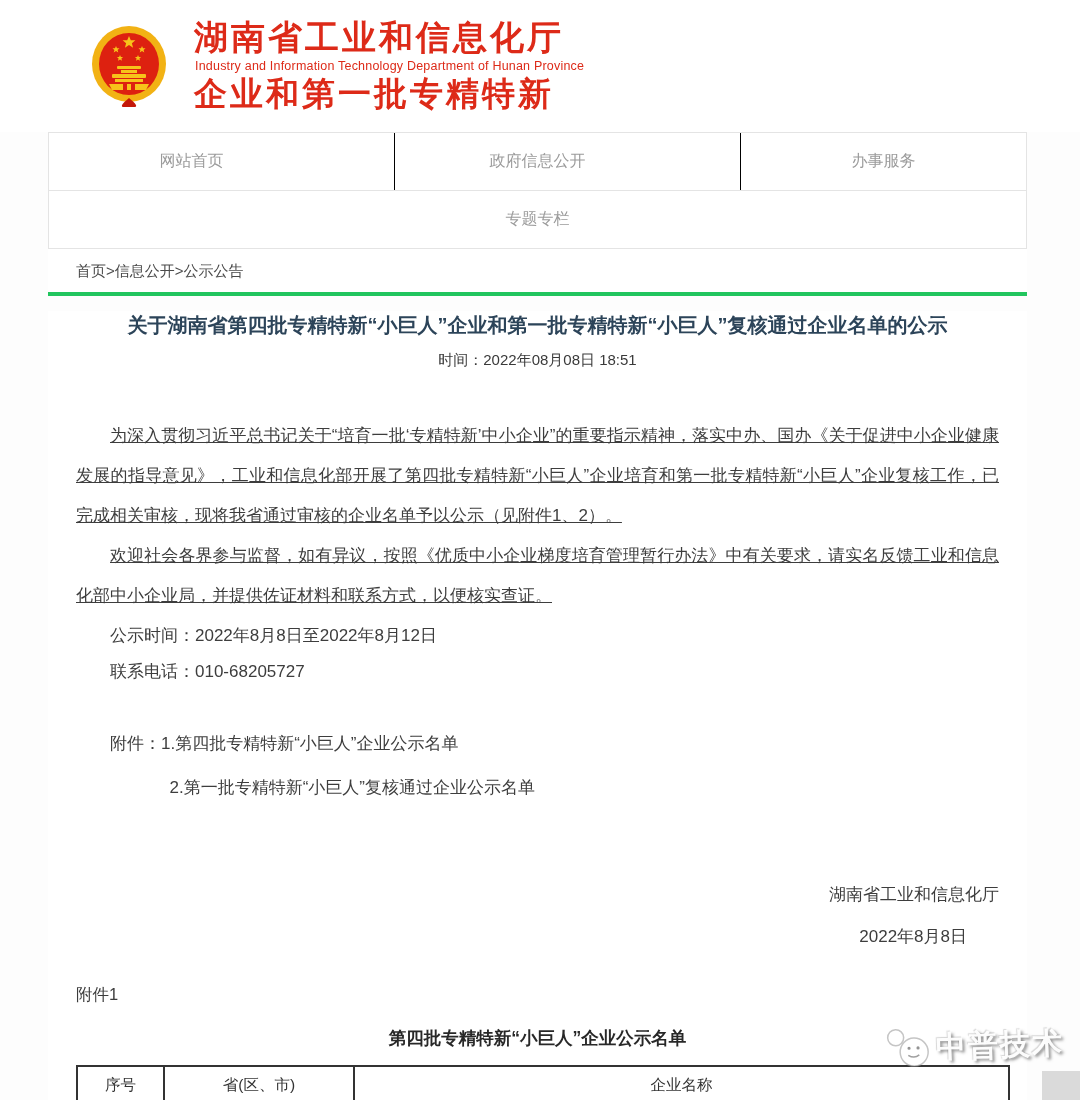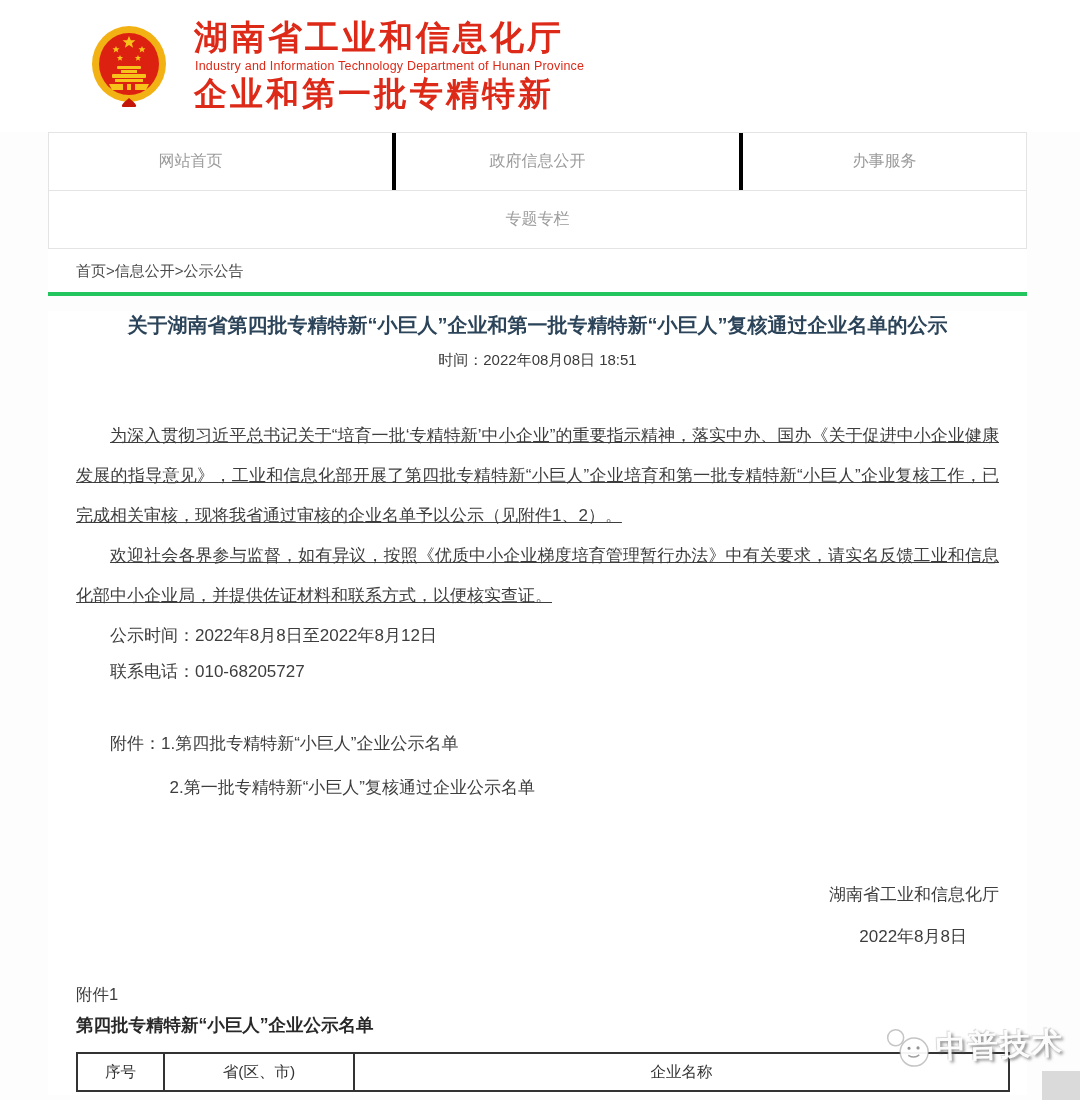--- a/index.html
+++ b/index.html
@@ -13,21 +13,21 @@
   .org-cn1 { font-size:34px; font-weight:bold; color:#dd2a18; letter-spacing:3px; line-height:1.1; }
   .org-en  { font-size:12.5px; color:#dd2a18; letter-spacing:.2px; margin:2px 0 2px 1px; }
   .org-cn2 { font-size:33px; font-weight:bold; color:#dd2a18; letter-spacing:3px; line-height:1.15; }
 
   
   .nav { width:979px; margin-left:48px; border:1px solid #e4e4e4; background:#fff; }
   .nav-row { display:flex;gap:43px; }
   .nav-row + .nav-row { border-top:1px solid #e4e4e4; }
   .nav-cell { flex:1; height:57px; display:flex; align-items:center; justify-content:center;
     font-size:16px; color:#9b9b9b; cursor:pointer; }
-  .nav-cell + .nav-cell { border-left:4px solid #000000;margin-left:17px; }
+  .nav-cell + .nav-cell { border-left:1px solid #000000;margin-left:17px; }
 
   
   .crumb-bar { width:979px; margin-left:48px; padding:13px 28px 11px; font-size:15px; color:#4a4a4a;
     border-bottom:4px solid #22c55e; background:#fff; }
 
   
   .content { width:979px; margin-left:48px; background:#fff; padding:0 28px; }
   .art-title { margin-top:15px; text-align:center; font-size:20px; font-weight:bold; color:#2c4459; line-height:1.4; }
   .art-time { margin-top:12px; text-align:center; font-size:15px; color:#3a3a3a; }
   .body-text { margin-top:46px; font-size:17px; color:#3d3d3d; }
@@ -35,21 +35,21 @@
   .info-line { text-indent:2em; line-height:36px; font-size:17px; color:#3d3d3d; }
   .info-line.first { margin-top:2px; }
   .attach-block { margin-top:32px; font-size:17px; color:#3d3d3d; }
   .attach-line1 { text-indent:2em; line-height:44px; }
   .attach-line2 { padding-left:5.5em; line-height:44px; }
   .signature { margin-top:64px; text-align:right; font-size:17px; color:#3d3d3d; line-height:42px; }
   .signature .sig-date { padding-right:32px; }
 
   
   .appendix-label { margin-top:26px; font-size:16.5px; color:#3c3c3c; }
-  .tbl-title { margin-top:7px; font-size:17.5px; font-weight:bold; color:#282828; }
+  .tbl-title { margin-top:20px; text-align:center; font-size:17.5px; font-weight:bold; color:#282828; }
   table.roster { margin-top:12px; width:934px; border-collapse:separate; border-spacing:0 3px; }
   table.roster th, table.roster td { border:2px solid #333; border-left-width:1px; border-right-width:1px;
     font-size:15.5px; color:#333; font-weight:normal; text-align:center; background:#fff; }
   table.roster th:first-child, table.roster td:first-child { border-left-width:2px; }
   table.roster th:last-child,  table.roster td:last-child  { border-right-width:2px; }
   table.roster th { height:40px; }
   .col-no { width:88px; } .col-prov { width:190px; }
 
   
   .watermark { position:absolute; left:884px; top:1024px; display:flex; align-items:center; z-index:5;

